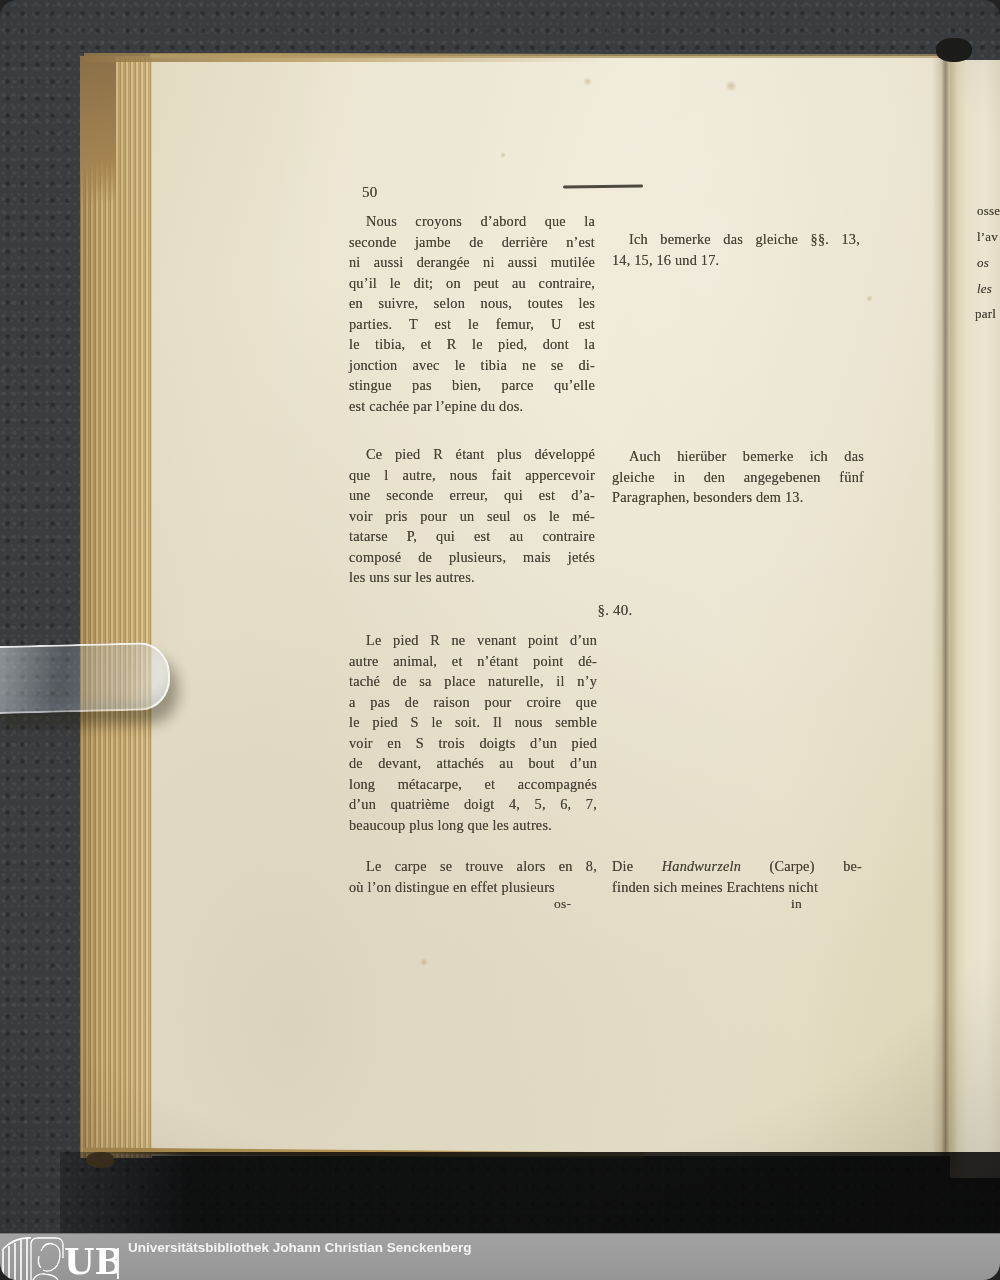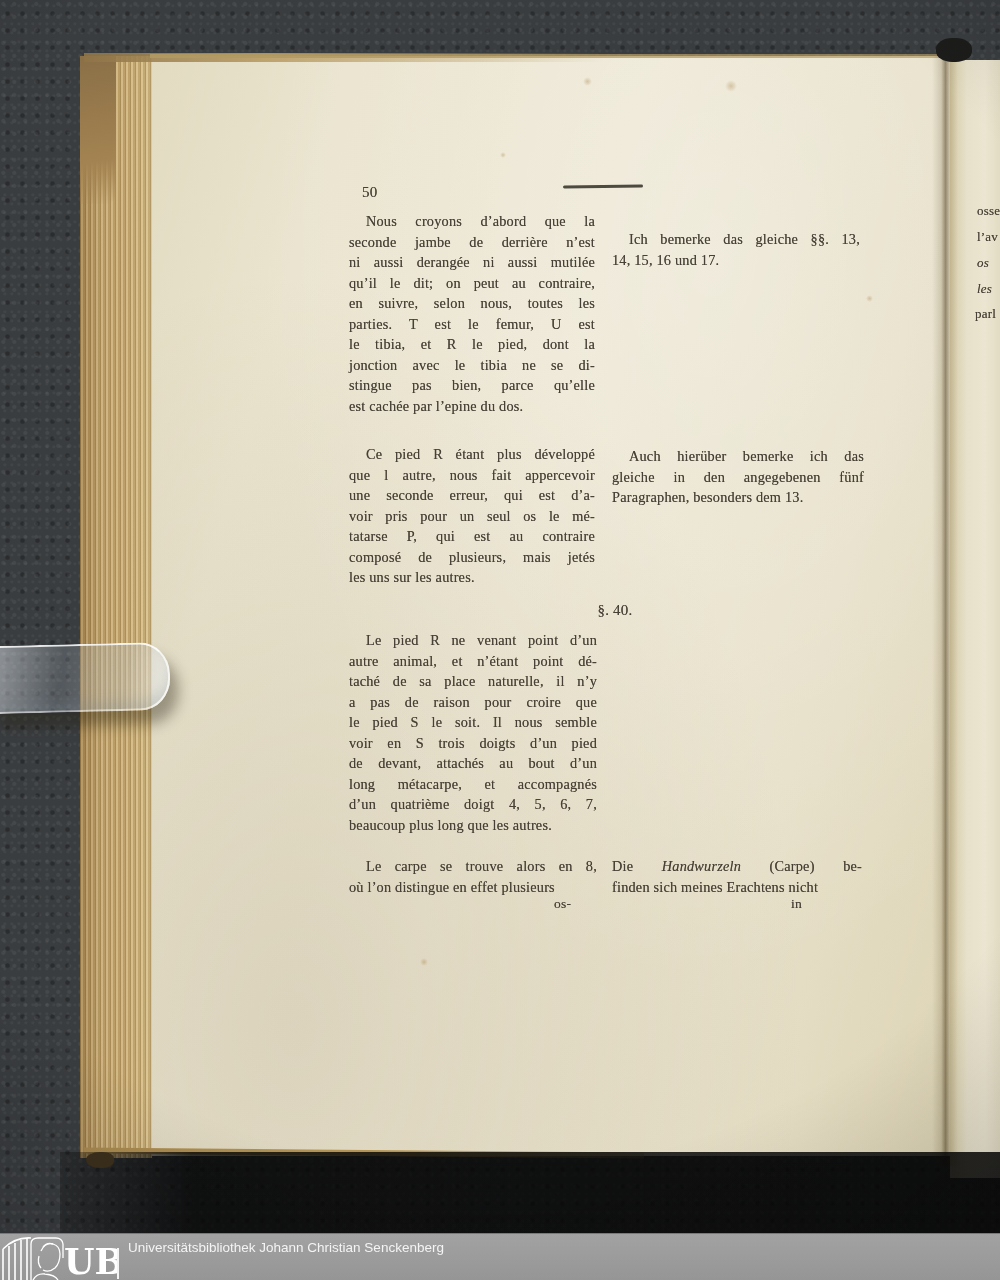--- a/index.html
+++ b/index.html
@@ -5,20 +5,21 @@
   html,body{margin:0;padding:0;background:#222;}
   #stage{
     position:relative; width:1000px; height:1280px; overflow:hidden;
     background-color:#3a3d40;
     background-image:
       radial-gradient(circle at 30% 30%, rgba(255,255,255,0.055) 0 1.5px, transparent 2.6px),
       radial-gradient(circle at 70% 65%, rgba(255,255,255,0.04) 0 1px, transparent 2px),
       radial-gradient(circle at 50% 80%, rgba(0,0,0,0.28) 0 1.5px, transparent 3px);
     background-size: 11px 13px, 7px 9px, 15px 17px;
     font-family:"Liberation Serif", serif;
+    border-radius:17px;
   }
   .abs{position:absolute;}
 
   
   #fore-edge{
     left:80px; top:56px; width:72px; height:1102px; z-index:1;
     background:
       repeating-linear-gradient(90deg, rgba(95,68,26,.30) 0 1px, rgba(255,246,220,.16) 1px 3px, rgba(125,98,48,.20) 3px 5px),
       linear-gradient(to right, #a5854f, #c6a870 30%, #ccaf76 62%, #d8bf88 100%);
   }
@@ -98,21 +99,21 @@
   .edge-frag{font-size:13px; line-height:26px; white-space:pre-line; z-index:3;}
 
   
   #footer-bar{
     left:0; top:1233px; width:1000px; height:47px; z-index:5;
     background:linear-gradient(#a2a2a2, #959595);
     border-top:1px solid #787878;
     font-family:"Liberation Sans", sans-serif;
   }
   #footer-sep{left:117px; top:14px; width:2px; height:31px; background:#f4f4f4;}
-  #footer-text{left:128px; top:5px; color:#f4f4f4; font-size:13.5px; line-height:17.5px;}
+  #footer-text{left:128px; top:5px; color:#f4f4f4; font-size:13.5px; line-height:17.5px;font-weight:bold;}
 </style>
 </head>
 <body>
 
 <div id="stage">
 
   <div class="abs" id="page-main"></div>
   <div class="abs" id="fore-edge"></div>
   <div class="abs" id="corner-tape"></div>
   <div class="abs" id="top-edge-band"></div>

